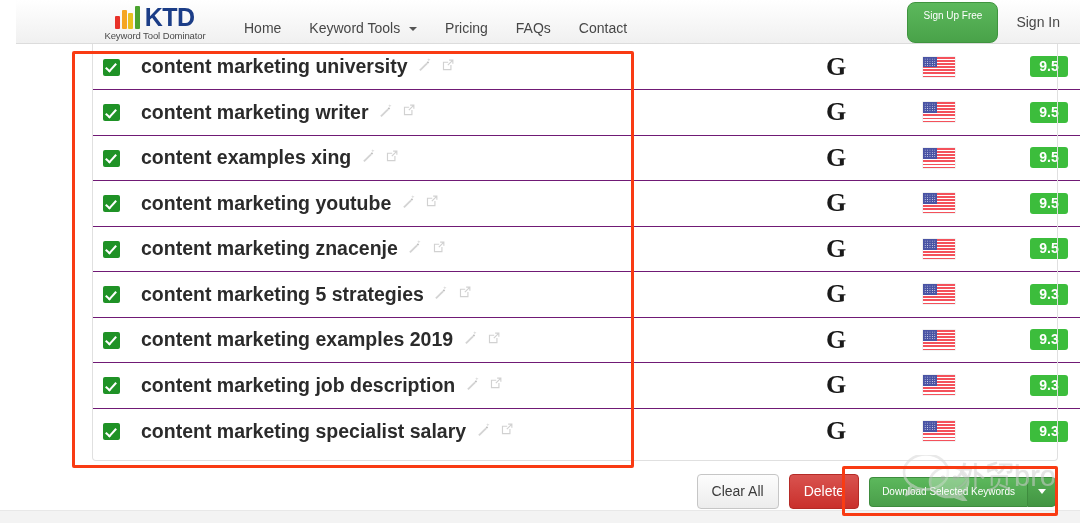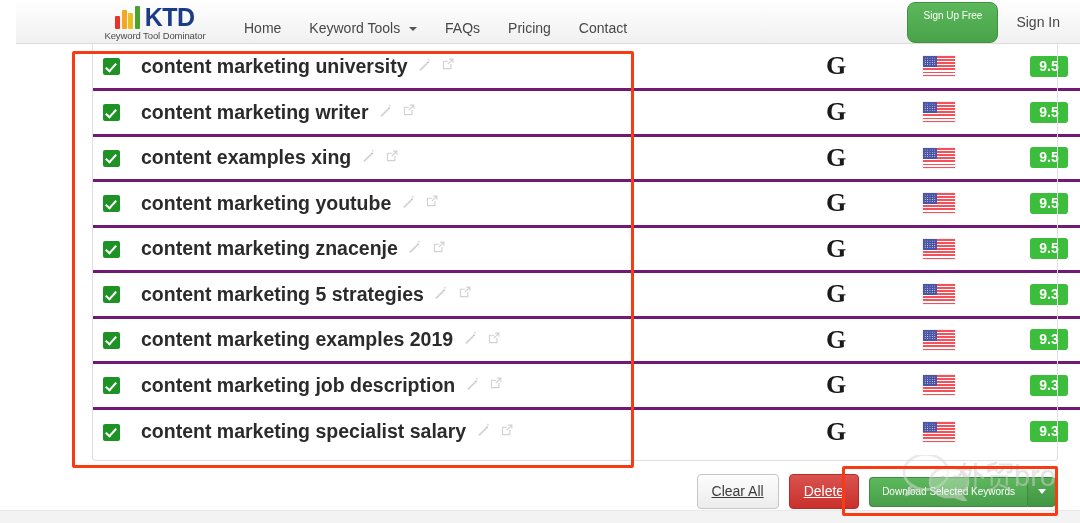--- a/index.html
+++ b/index.html
@@ -126,21 +126,21 @@
     height: 417px;
   }
   .ktable {
     border-collapse: collapse;
     width: 965px;
     table-layout: fixed;
     background: #fff;
   }
   .ktable tr { height: 45.5px; }
   .ktable td {
-    border-top: 3px solid #701a75;
+    border-top: 1px solid #701a75;
     padding: 0;
     vertical-align: middle;
     background: #ffffff;
   }
   .ktable tr:first-child td { border-top: none; }
   .col-check { width: 38px; }
   .col-kw { width: 640px; font-weight: bold; }
   .col-eng { width: 110px; }
   .col-flag { width: 95px; }
   .col-score { width: 82px; }
@@ -257,21 +257,20 @@
     display: flex;
     align-items: center;
     gap: 10px;
   }
   .btn {
     font-size: 14px;
     border-radius: 4px;
     cursor: pointer;
     white-space: nowrap;
     box-sizing: border-box;
-    text-decoration: underline;
   }
   .btn-clear {
     background: linear-gradient(to bottom, #fdfdfd 0%, #ececec 100%);
     border: 1px solid #c6c6c6;
     color: #3b3b3b;
     padding: 8px 14px 9px;
   }
   .btn-delete {
     background: linear-gradient(to bottom, #d9534f 0%, #c9302c 100%);
     border: 1px solid #b52b27;
@@ -372,24 +371,24 @@
 
     <div class="navlinks">
       <div class="navlink">
         <span>Home</span>
       </div>
       <div class="navlink">
         <span>Keyword Tools</span>
         <span class="caret"></span>
       </div>
       <div class="navlink">
-        <span>FAQs</span>
+        <span>Pricing</span>
       </div>
       <div class="navlink">
-        <span>Pricing</span>
+        <span>FAQs</span>
       </div>
       <div class="navlink">
         <span>Contact</span>
       </div>
     </div>
 
     <div class="nav-right">
       <div class="btn-signup">Sign Up Free</div>
       <div class="btn-signin">Sign In</div>
     </div>

